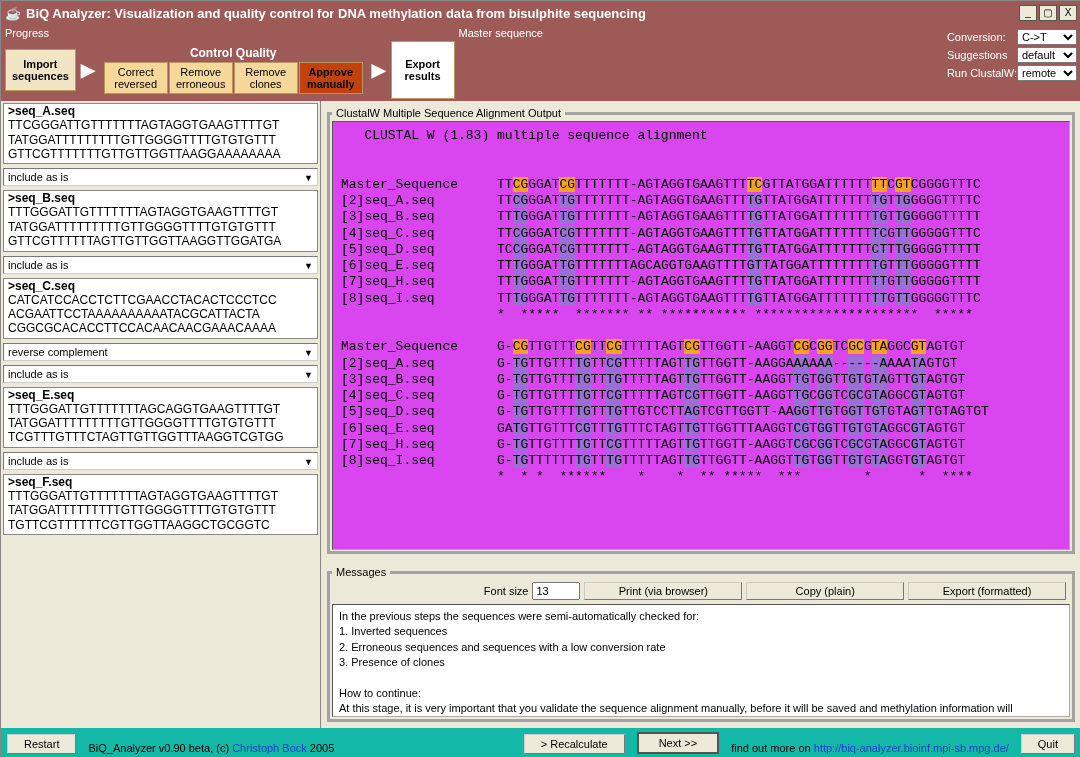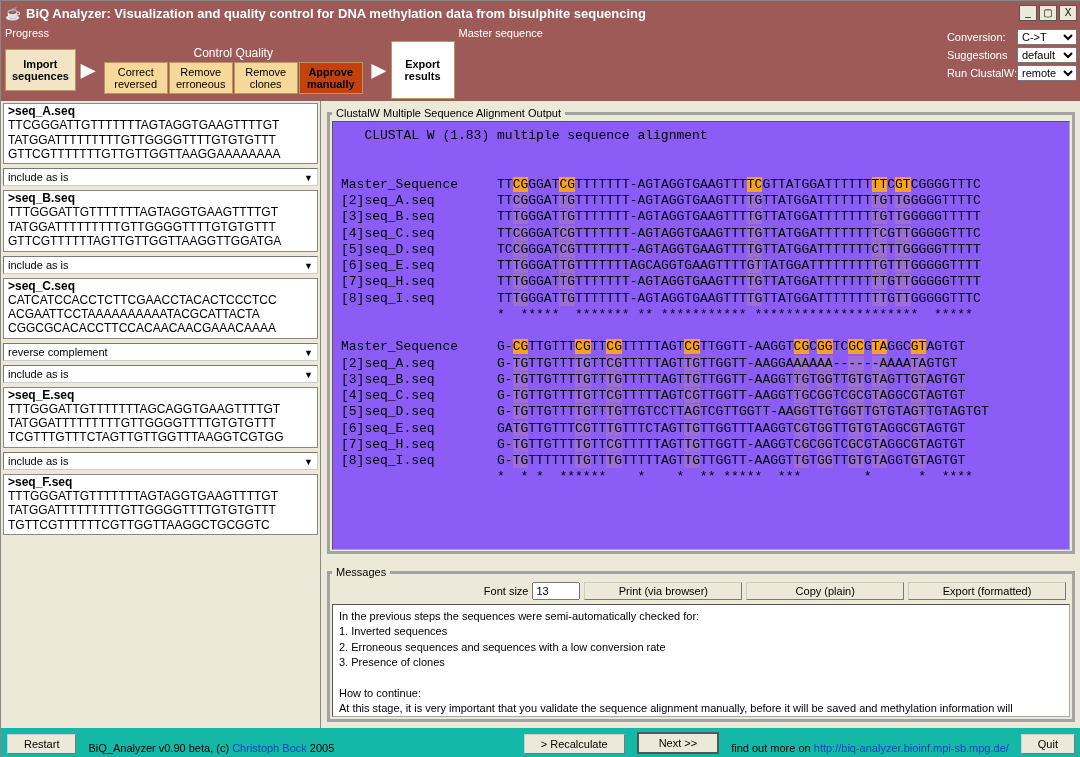--- a/index.html
+++ b/index.html
@@ -27,21 +27,21 @@
 .main{flex:1;display:flex;min-height:0}
 .sidebar{width:315px;background:#ece9d8;border-right:1px solid #888;overflow-y:scroll;padding:2px}
 .seq-block{margin-bottom:4px;background:#fff;border:1px solid #888;border-top:1px solid #888}
 .seq-header{font-weight:bold;padding:0 4px;font-size:12px;font-family:Arial}
 .seq-body{font-family:Arial;font-size:12px;line-height:1.2;white-space:pre;overflow:hidden;padding:0 4px 2px}
 .seq-action{border:1px inset #ccc;font-size:11px;padding:2px 4px;display:flex;align-items:flex-end;margin-bottom:4px;background:#fff}
 .seq-action .drop{margin-left:auto;font-size:9px}
 .content{flex:1;display:flex;flex-direction:column;min-height:0}
 fieldset.panel{border:3px solid #a3a3a3;margin:6px;padding:2px}
 fieldset.panel legend{font-size:11px;padding:0 4px}
-.align-output{font-family:"Courier New",monospace;font-size:13px;line-height:1.25;background:#8b5cf6;border:1px inset #aaa;height:415px;overflow:auto;padding:6px 8px;white-space:pre}
+.align-output{font-family:"Courier New",monospace;font-size:13px;line-height:1.25;background:#d946ef;border:1px inset #aaa;height:415px;overflow:auto;padding:6px 8px;white-space:pre}
 .hl-o{background:#f7a321}
 .hl-p{background:#9b6fd6}
 .msg-toolbar{display:flex;align-items:center;gap:4px;padding:2px 4px 4px}
 .msg-toolbar input{width:40px;font-size:11px}
 .msg-toolbar button{font-size:11px;padding:2px 6px;border:1px outset #ccc;background:#ece9d8;cursor:pointer;flex:1}
 .msg-toolbar .lbl{white-space:nowrap}
 .msg-body{background:#fff;font-size:11px;line-height:1.4;border:1px inset #aaa;padding:4px 6px;height:103px;overflow:hidden}
 .footer{background:#14b8a6;display:flex;align-items:flex-end;padding:4px 6px;gap:12px;color:#000}
 .footer button{font-size:11px;padding:3px 16px;border:1px outset #ccc;background:#ece9d8;cursor:pointer}
 .footer .credit{color:#000;font-size:11px;background:transparent}
@@ -63,21 +63,21 @@
   </div>
 
   <div class="steprow">
     <div class="progress-area">
       <span class="label">Progress</span>
       <div class="steps">
         <div class="step intro" style="white-space:pre">Import
 sequences</div>
         <span class="arrow">▶</span>
         <div style="border:none;padding:2px 4px">
-          <div style="text-align:center;font-weight:normal;font-size:12px;color:#000;background:#9d5a56;color:#fff;margin-bottom:2px">Control Quality</div>
+          <div style="text-align:center;font-weight:bold;font-size:12px;color:#000;background:#9d5a56;color:#fff;margin-bottom:2px">Control Quality</div>
           <div class="cq-inner">
             <div class="step" style="white-space:pre">Correct
 reversed</div>
             <div class="step" style="white-space:pre">Remove
 erroneous</div>
             <div class="step" style="white-space:pre">Remove
 clones</div>
             <div class="step active" style="white-space:pre">Approve
 manually</div>
           </div>

